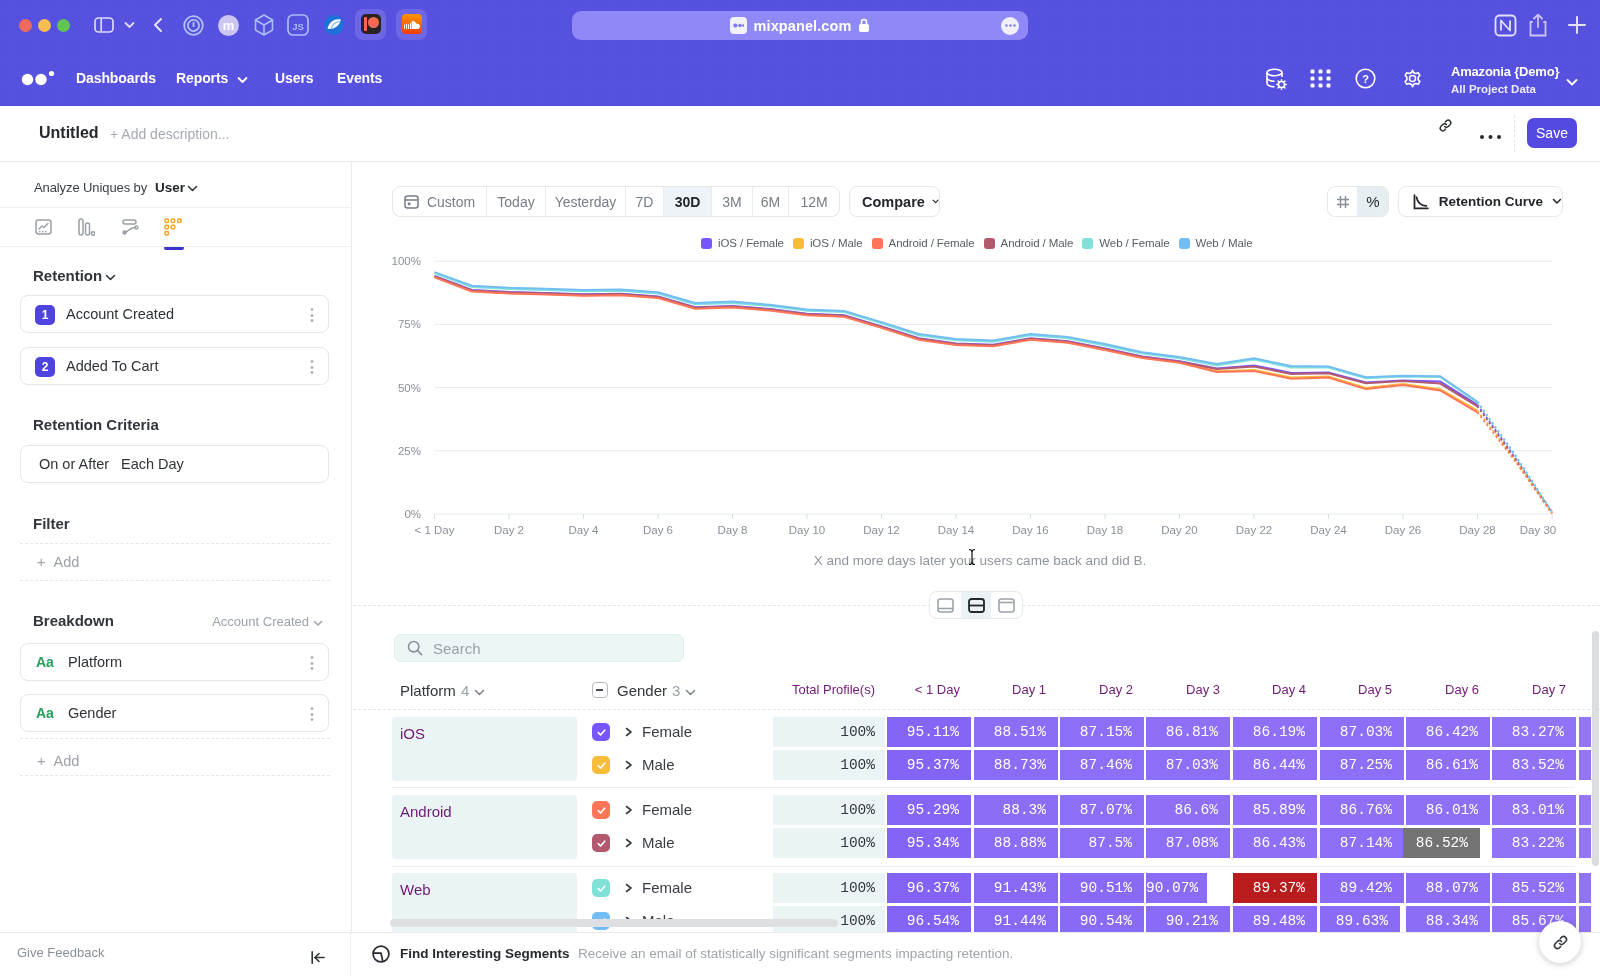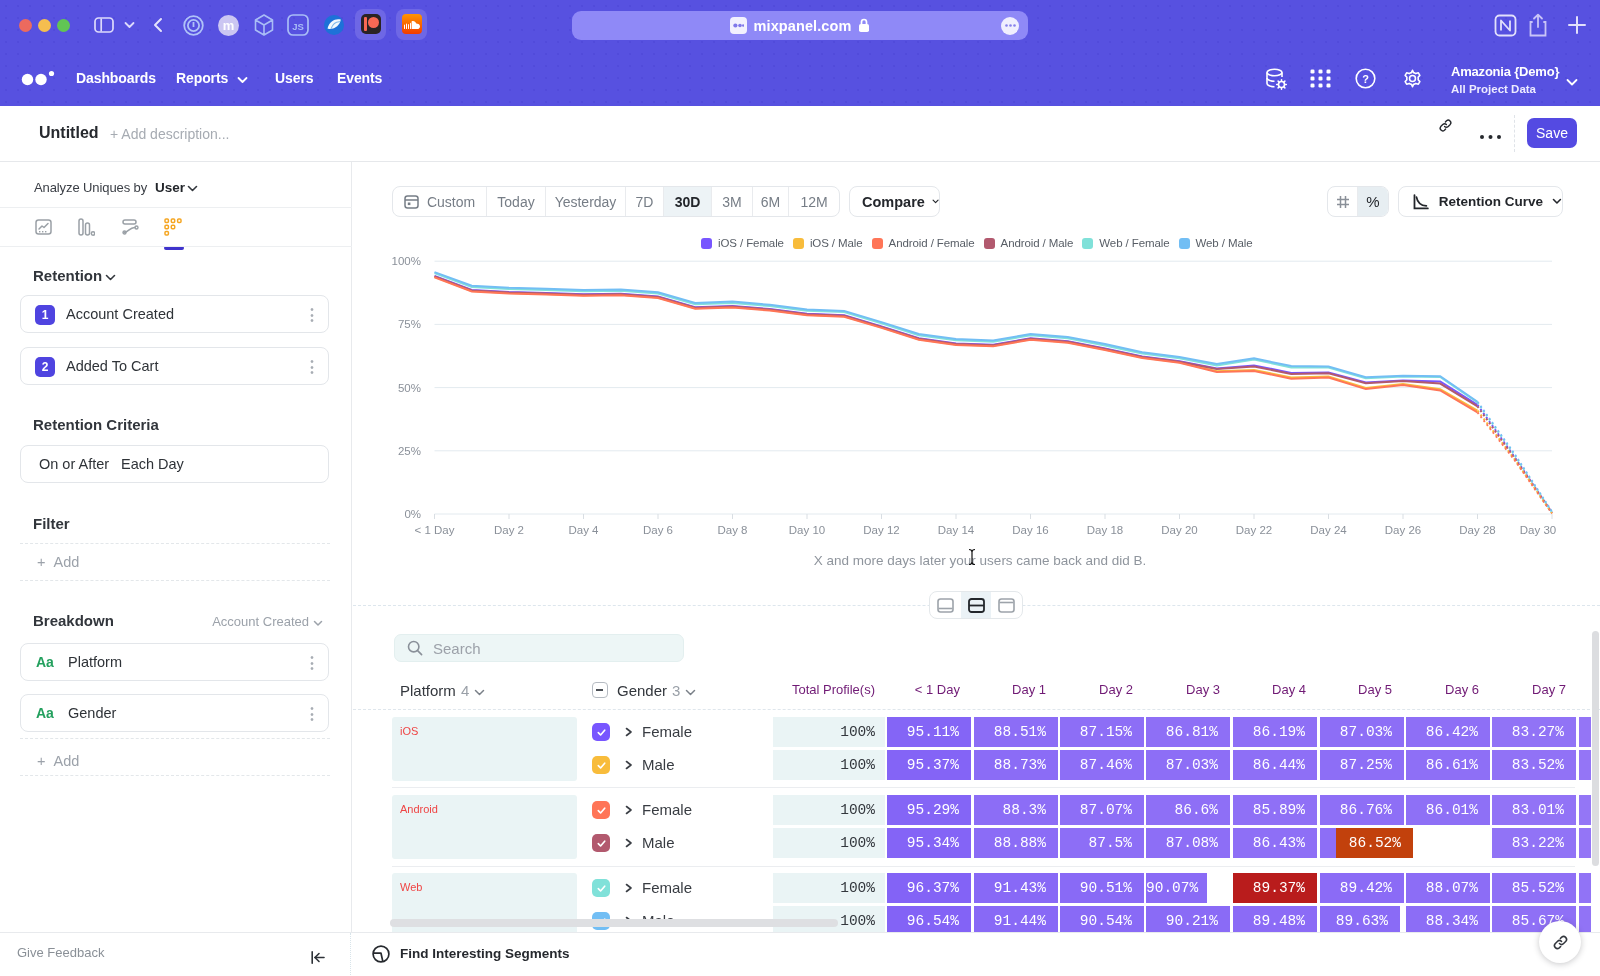--- a/index.html
+++ b/index.html
@@ -72,21 +72,21 @@
   border:1px solid #E4E8EB; border-radius:8px; display:flex; }
 .tcell { width:31.3px; display:flex; align-items:center; justify-content:center; }
 
 
 .searchbox { position:absolute; left:394px; top:634px; width:290px; height:28px; background:#EDF6F6;
   border:1px solid #E3EFEF; border-radius:7px; display:flex; align-items:center; }
 .theadrow { position:absolute; top:682px; font-size:15px; color:#33373D; }
 .theaddiv { position:absolute; left:353px; top:709px; width:1247px; border-top:1px dashed #DFE6EC; }
 .tintblock { position:absolute; left:392px; width:185px; background:#EAF4F5; border-radius:3px; }
 .tintrow { position:absolute; left:773px; width:112px; height:30px; background:#EAF4F5; }
-.plabel { position:absolute; left:400px; font-size:11px; color:#ef4444; }
+.plabel { position:absolute; left:400px; font-size:15px; color:#701a75; }
 .gsep { position:absolute; left:392px; width:1183px; border-top:1px solid #EBEDF0; }
 .gcheck { position:absolute; left:592px; width:18px; height:18px; border-radius:5px;
   display:flex; align-items:center; justify-content:center; }
 .gchev { position:absolute; left:624px; }
 .glabel { position:absolute; left:642px; font-size:15px; color:#383C42; }
 .totaltxt { position:absolute; left:775px; width:100px; height:30px; line-height:30px;
   text-align:right; font-family:"Liberation Mono",monospace; font-size:14.5px; color:#33373D; }
 .pcell { position:absolute; height:30px; line-height:30px; color:#fff; text-align:right;
   padding-right:12px; font-family:"Liberation Mono",monospace; font-size:14.5px; }
 .colh { position:absolute; top:682px; text-align:right; font-size:13px; color:#701a75; }
@@ -599,21 +599,21 @@
 <svg class="gchev" style="top:838px" width="9" height="10" viewBox="0 0 9 10">
     <path d="M2.5 1.5 L7 5 L2.5 8.5" fill="none" stroke="#3A3E44" stroke-width="1.6" stroke-linecap="round" stroke-linejoin="round"></path>
   </svg>
 <div class="glabel" style="top:834px">Male</div>
 <div class="pcell" style="left:887px;top:828px;width:84px;background:rgb(132,100,246)">95.34%</div>
 <div class="pcell" style="left:974px;top:828px;width:84px;background:rgb(139,108,246)">88.88%</div>
 <div class="pcell" style="left:1060px;top:828px;width:84px;background:rgb(141,110,246)">87.5%</div>
 <div class="pcell" style="left:1146px;top:828px;width:84px;background:rgb(141,110,246)">87.08%</div>
 <div class="pcell" style="left:1233px;top:828px;width:84px;background:rgb(142,111,246)">86.43%</div>
 <div class="pcell" style="left:1320px;top:828px;width:84px;background:rgb(141,110,246)">87.14%</div>
-<div class="pcell" style="left:1336px;top:828px;width:77px;background:#c2410c">86.52%</div>
+<div class="pcell" style="left:1403px;top:828px;width:77px;background:#737373">86.52%</div>
 <div class="pcell" style="left:1492px;top:828px;width:84px;background:rgb(145,115,246)">83.22%</div>
 <div class="pcell" style="left:1579px;top:828px;width:11px;background:rgb(148,117,246)"></div>
 <div class="tintrow" style="top:873px"></div>
 <div class="totaltxt" style="top:873px">100%</div>
 <div class="gcheck" style="top:879px;background:#80E1D9">
     <svg width="11" height="11" viewBox="0 0 12 12">
       <path d="M2.5 6.2 L5 8.7 L9.5 3.5" fill="none" stroke="#fff" stroke-width="1.8" stroke-linecap="round" stroke-linejoin="round"></path>
     </svg>
   </div>
 <svg class="gchev" style="top:883px" width="9" height="10" viewBox="0 0 9 10">
@@ -670,20 +670,21 @@
       <line x1="4" y1="6.5" x2="13" y2="6.5"></line>
       <path d="M8 2.5 L4 6.5 L8 10.5"></path>
     </g>
   </svg>
   <div class="abs" style="left:350px;top:0;height:44px;border-left:1px dotted #D8E4EA"></div>
   <svg class="abs" style="left:372px;top:12px" width="18" height="18" viewBox="0 0 18 18">
     <circle cx="9" cy="9" r="7.9" fill="none" stroke="#26292E" stroke-width="1.7"></circle>
     <path d="M1.6 8.2 L9 8.2 L10.8 16.4" fill="none" stroke="#26292E" stroke-width="1.7" stroke-linejoin="round"></path>
   </svg>
   <div class="abs" style="left:400px;top:13px;color:#26292E;font-size:13.5px;font-weight:bold">Find Interesting Segments</div>
+  <div class="abs" style="left:578px;top:13px;color:#A0A5AC;font-size:13.5px;white-space:nowrap">Receive an email of statistically significant segments impacting retention.</div>
 </div>
 
 <div class="linkfab">
   <svg width="17" height="17" viewBox="0 0 24 24">
     <g fill="none" stroke="#33373D" stroke-width="2.2" stroke-linecap="round" stroke-linejoin="round">
       <path d="M13.5 10.5 a4.2 4.2 0 0 0 -5.9 0 l-3.2 3.2 a4.2 4.2 0 0 0 5.9 5.9 l1.9-1.9"></path>
       <path d="M10.5 13.5 a4.2 4.2 0 0 0 5.9 0 l3.2-3.2 a4.2 4.2 0 0 0 -5.9-5.9 l-1.9 1.9"></path>
     </g>
   </svg>
 </div>

